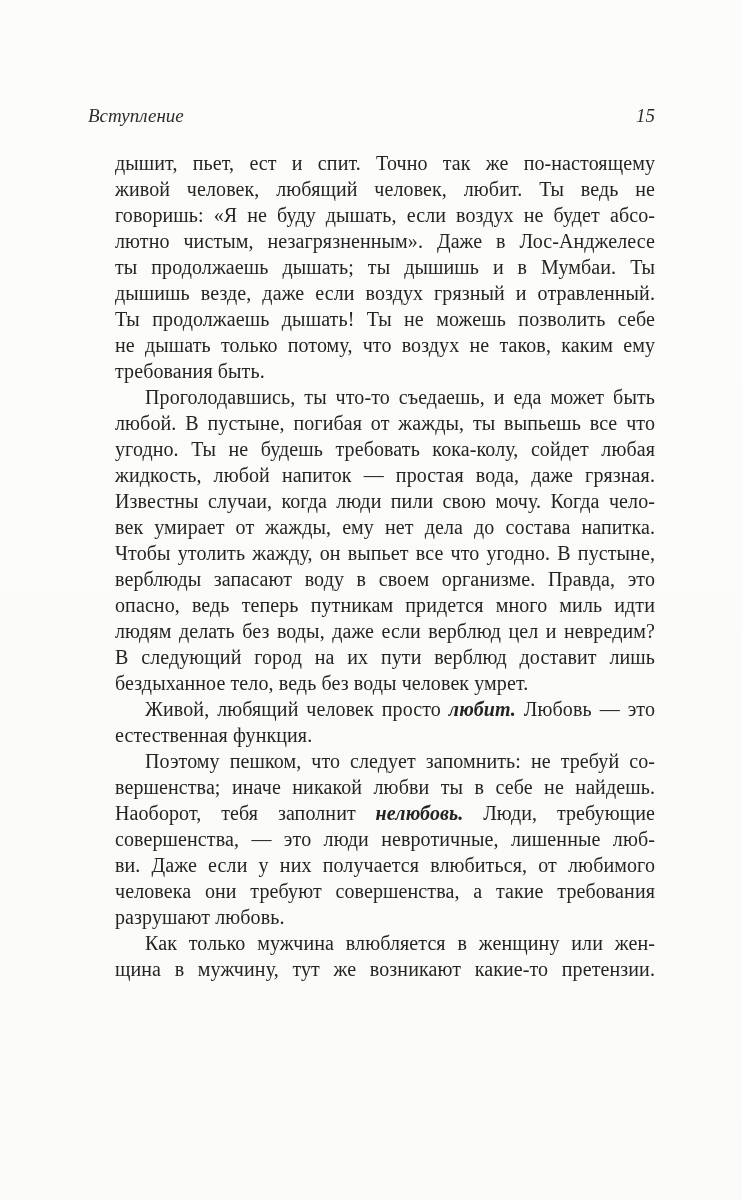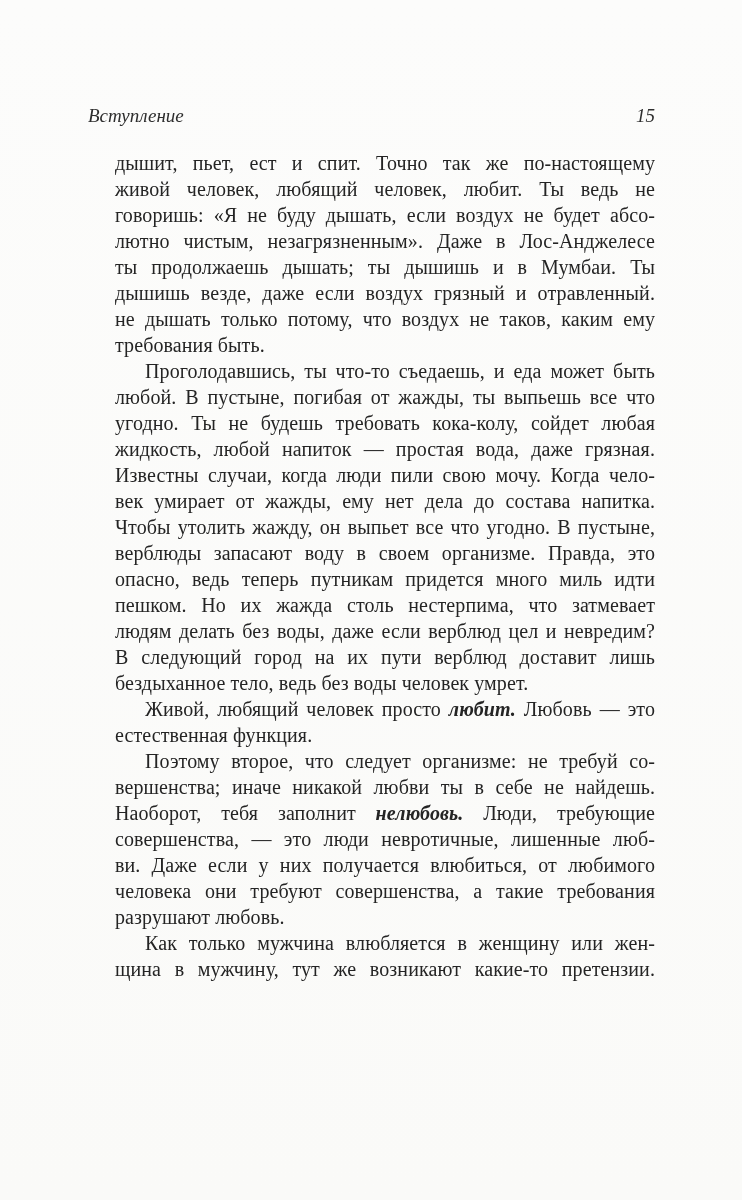--- a/index.html
+++ b/index.html
@@ -66,44 +66,44 @@
     <span>15</span>
   </div>
   <div class="page-text">
       <div class="paragraph">
         <div class="line">дышит, пьет, ест и спит. Точно так же по-настоящему</div>
         <div class="line">живой человек, любящий человек, любит. Ты ведь не</div>
         <div class="line">говоришь: «Я не буду дышать, если воздух не будет абсо-</div>
         <div class="line">лютно чистым, незагрязненным». Даже в Лос-Анджелесе</div>
         <div class="line">ты продолжаешь дышать; ты дышишь и в Мумбаи. Ты</div>
         <div class="line">дышишь везде, даже если воздух грязный и отравленный.</div>
+        <div class="line">Ты продолжаешь дышать! Ты не можешь позволить себе</div>
         <div class="line">не дышать только потому, что воздух не таков, каким ему</div>
         <div class="line last">требования быть.</div>
       </div>
       <div class="paragraph">
         <div class="line indent">Проголодавшись, ты что-то съедаешь, и еда может быть</div>
         <div class="line">любой. В пустыне, погибая от жажды, ты выпьешь все что</div>
         <div class="line">угодно. Ты не будешь требовать кока-колу, сойдет любая</div>
         <div class="line">жидкость, любой напиток — простая вода, даже грязная.</div>
         <div class="line">Известны случаи, когда люди пили свою мочу. Когда чело-</div>
         <div class="line">век умирает от жажды, ему нет дела до состава напитка.</div>
         <div class="line">Чтобы утолить жажду, он выпьет все что угодно. В пустыне,</div>
         <div class="line">верблюды запасают воду в своем организме. Правда, это</div>
         <div class="line">опасно, ведь теперь путникам придется много миль идти</div>
-        <div class="line">пешком. Но их жажда столь нестерпима, что затмевает</div>
         <div class="line">людям делать без воды, даже если верблюд цел и невредим?</div>
         <div class="line">В следующий город на их пути верблюд доставит лишь</div>
         <div class="line last">бездыханное тело, ведь без воды человек умрет.</div>
       </div>
       <div class="paragraph">
         <div class="line indent">Живой, любящий человек просто <em>любит.</em> Любовь — это</div>
         <div class="line last">естественная функция.</div>
       </div>
       <div class="paragraph">
-        <div class="line indent">Поэтому второе, что следует организме: не требуй со-</div>
+        <div class="line indent">Поэтому пешком, что следует запомнить: не требуй со-</div>
         <div class="line">вершенства; иначе никакой любви ты в себе не найдешь.</div>
         <div class="line">Наоборот, тебя заполнит <em>нелюбовь.</em> Люди, требующие</div>
         <div class="line">совершенства, — это люди невротичные, лишенные люб-</div>
         <div class="line">ви. Даже если у них получается влюбиться, от любимого</div>
         <div class="line">человека они требуют совершенства, а такие требования</div>
         <div class="line last">разрушают любовь.</div>
       </div>
       <div class="paragraph">
         <div class="line indent">Как только мужчина влюбляется в женщину или жен-</div>
         <div class="line">щина в мужчину, тут же возникают какие-то претензии.</div>

